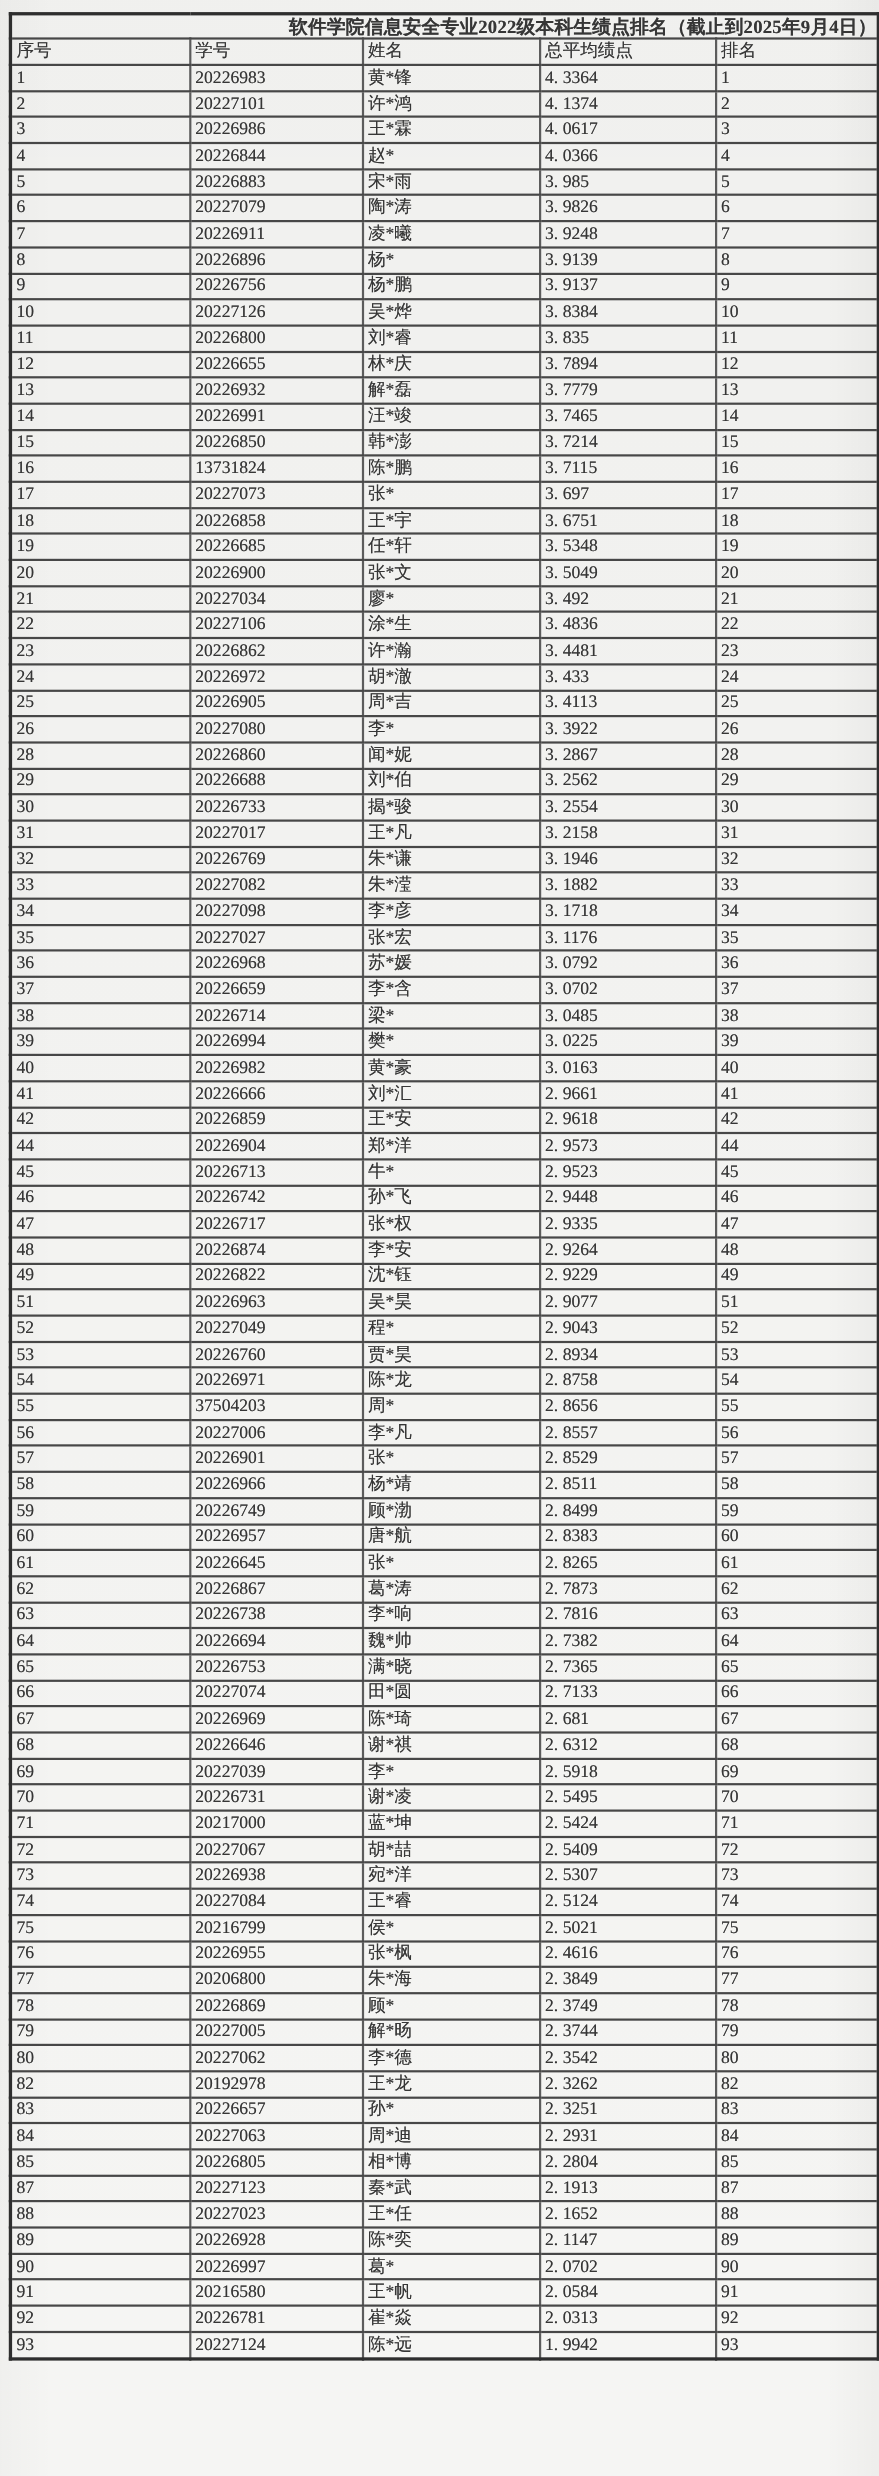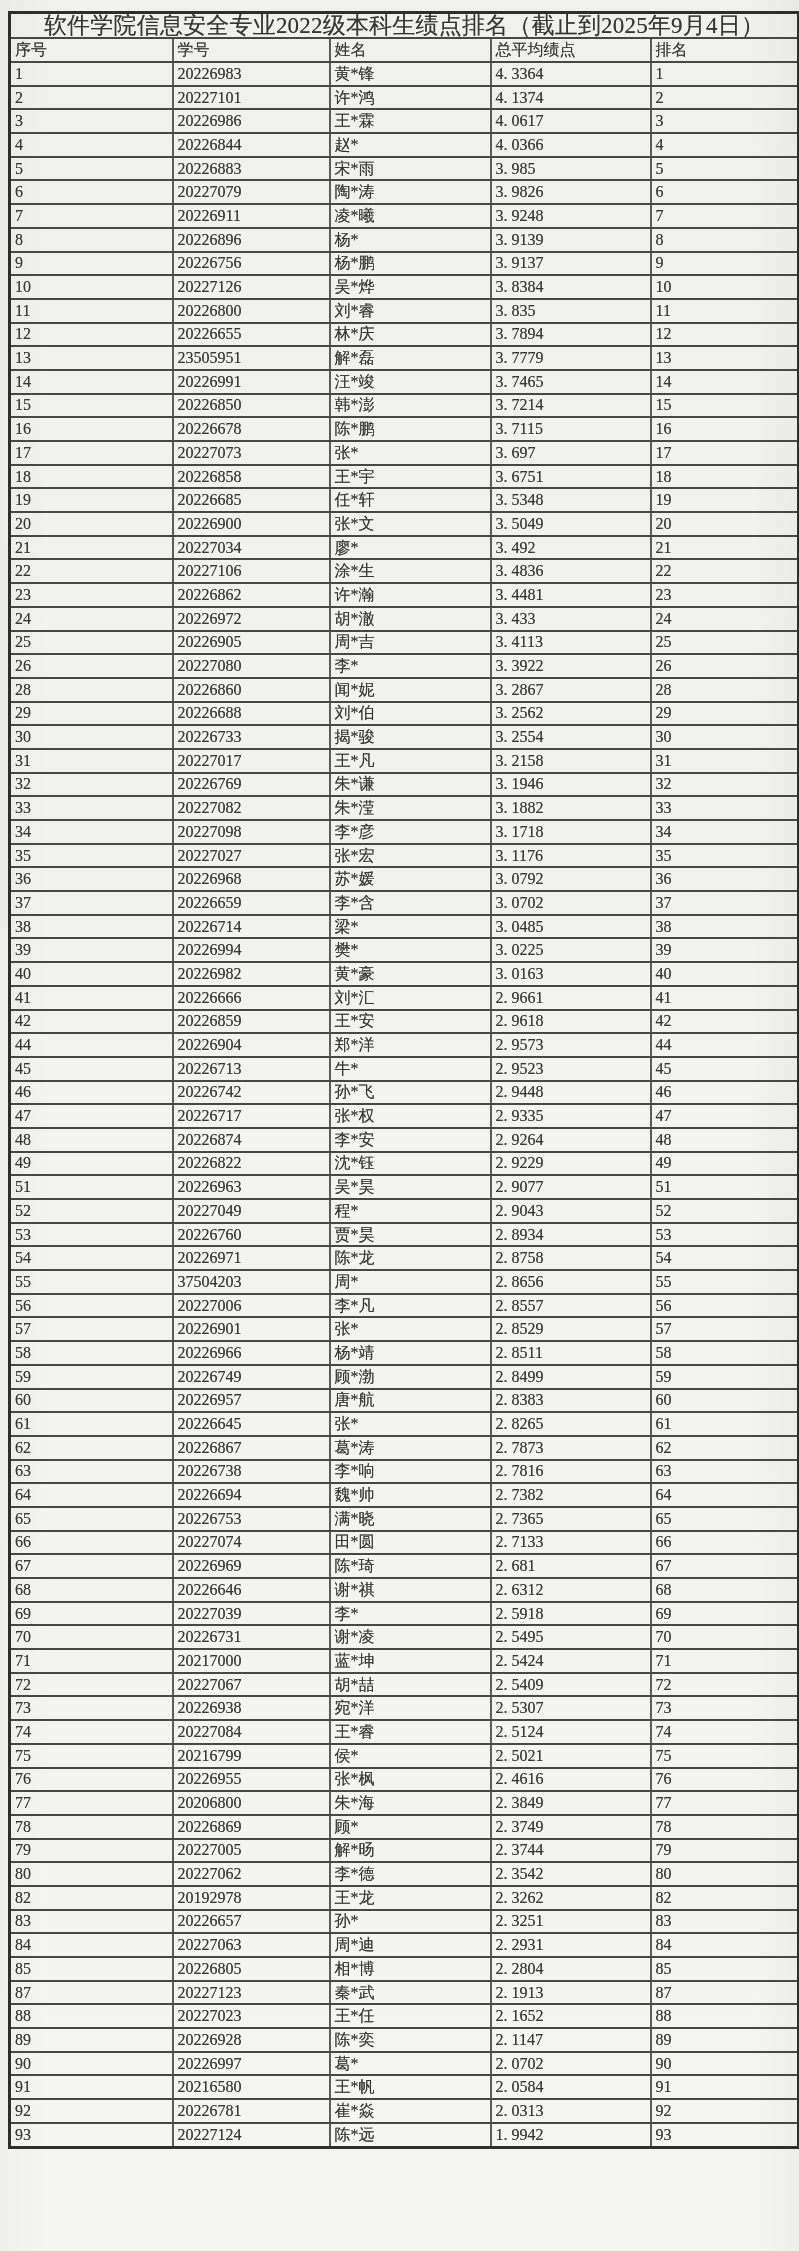--- a/index.html
+++ b/index.html
@@ -43,24 +43,25 @@
     font-size: 16px;
     line-height: 1;
     text-align: left;
     white-space: nowrap;
     overflow: hidden;
     vertical-align: middle;
     text-shadow: 0 0 0.6px rgba(40,40,40,0.55);
   }
   .gpa-table tr.title-row th {
     height: 20px;
-    text-align: center;
-    font-size: 23px;
+    text-align: right;
+    font-size: 17px;
     padding: 0;
     letter-spacing: 0.2px;
+    font-weight: bold;
   }
   .gpa-table tr.header-row th {
     height: 22px;
   }
   .gpa-table tbody td {
     height: 21.7px;
   }
 </style>
 </head>
 <body>
@@ -165,42 +166,42 @@
       </tr>
       <tr>
         <td>12</td>
         <td>20226655</td>
         <td>林*庆</td>
         <td>3. 7894</td>
         <td>12</td>
       </tr>
       <tr>
         <td>13</td>
-        <td>23505951</td>
+        <td>20226932</td>
         <td>解*磊</td>
         <td>3. 7779</td>
         <td>13</td>
       </tr>
       <tr>
         <td>14</td>
         <td>20226991</td>
         <td>汪*竣</td>
         <td>3. 7465</td>
         <td>14</td>
       </tr>
       <tr>
         <td>15</td>
         <td>20226850</td>
         <td>韩*澎</td>
         <td>3. 7214</td>
         <td>15</td>
       </tr>
       <tr>
         <td>16</td>
-        <td>20226678</td>
+        <td>13731824</td>
         <td>陈*鹏</td>
         <td>3. 7115</td>
         <td>16</td>
       </tr>
       <tr>
         <td>17</td>
         <td>20227073</td>
         <td>张*</td>
         <td>3. 697</td>
         <td>17</td>

